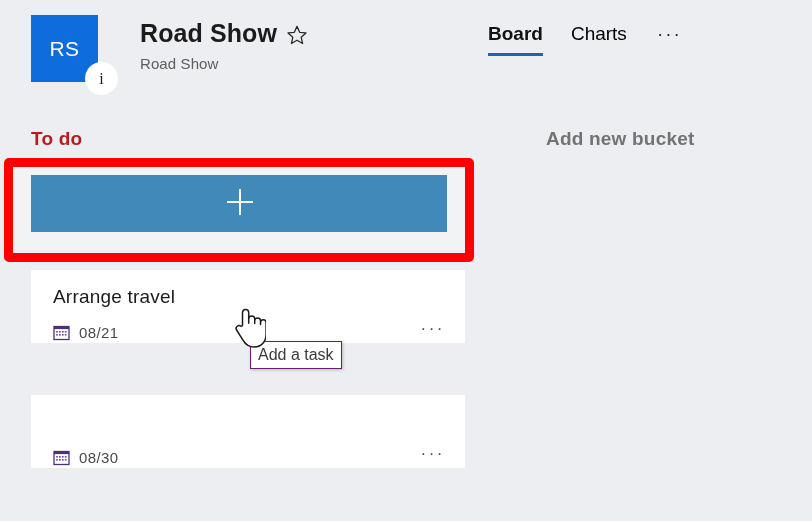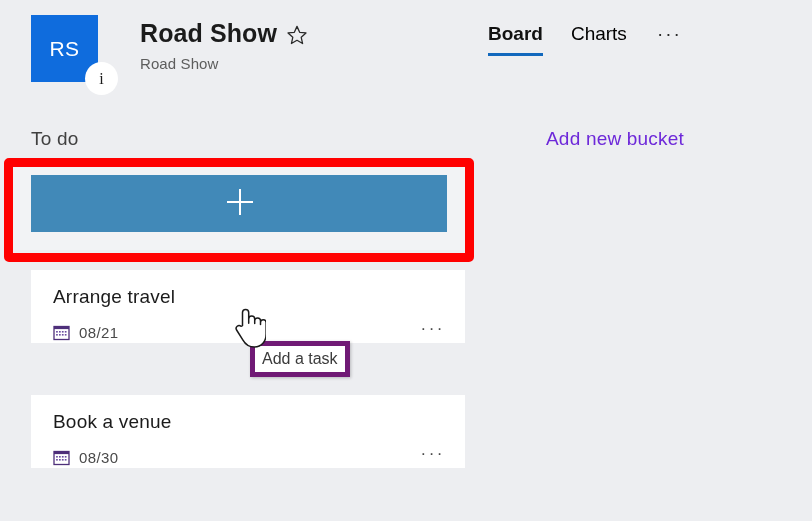--- a/index.html
+++ b/index.html
@@ -136,31 +136,31 @@
     top: 110px;
     left: 0;
     width: 812px;
     height: 411px;
   }
   .bucket-title {
     position: absolute;
     left: 31px;
     top: 18px;
     font-size: 19px;
-    color: #404040;
-    font-weight: 400;
+    color: #b91c1c;
+    font-weight: 700;
     letter-spacing: 0.2px;
   }
   .add-bucket-link {
     position: absolute;
     left: 546px;
     top: 18px;
     font-size: 19px;
-    color: #6d28d9;
-    font-weight: 400;
+    color: #737373;
+    font-weight: 700;
     letter-spacing: 0.2px;
     cursor: pointer;
   }
 
   
   .add-task-panel {
     position: absolute;
     left: 13px;
     top: 53px;
     width: 452px;
@@ -231,21 +231,21 @@
   
   .tooltip {
     position: absolute;
     left: 250px;
     top: 231px;
     height: 26px;
     padding: 0 7px;
     display: flex;
     align-items: center;
     background: #ffffff;
-    border: 5px solid #701a75;
+    border: 1px solid #701a75;
     box-shadow: 1px 1px 3px rgba(0,0,0,0.22);
     font-size: 16px;
     color: #3b3b3b;
     z-index: 35;
     white-space: nowrap;
     font-family: "Liberation Sans", sans-serif;
   }
 
   
   .task-card {
@@ -372,21 +372,20 @@
             <rect x="11.8" y="10.0" width="1.7" height="1.6"></rect>
           </g>
         </svg>
       </span>
       <span class="due-date">08/21</span>
     </div>
     <div class="card-more">···</div>
   </div>
 
   <div class="task-card card-2">
-    <div class="task-title">Book a venue</div>
     <div class="task-meta">
       <span class="cal-icon">
         <svg viewBox="0 0 17 17" width="17" height="17">
           <rect x="1" y="2.5" width="15" height="13" fill="#ffffff" stroke="#4e2f7a" stroke-width="1.3"></rect>
           <rect x="1" y="2.5" width="15" height="2.6" fill="#4e2f7a"></rect>
           <g fill="#6a4ca0">
             <rect x="3.1" y="7.0" width="1.7" height="1.6"></rect>
             <rect x="6.0" y="7.0" width="1.7" height="1.6"></rect>
             <rect x="8.9" y="7.0" width="1.7" height="1.6"></rect>
             <rect x="11.8" y="7.0" width="1.7" height="1.6"></rect>

